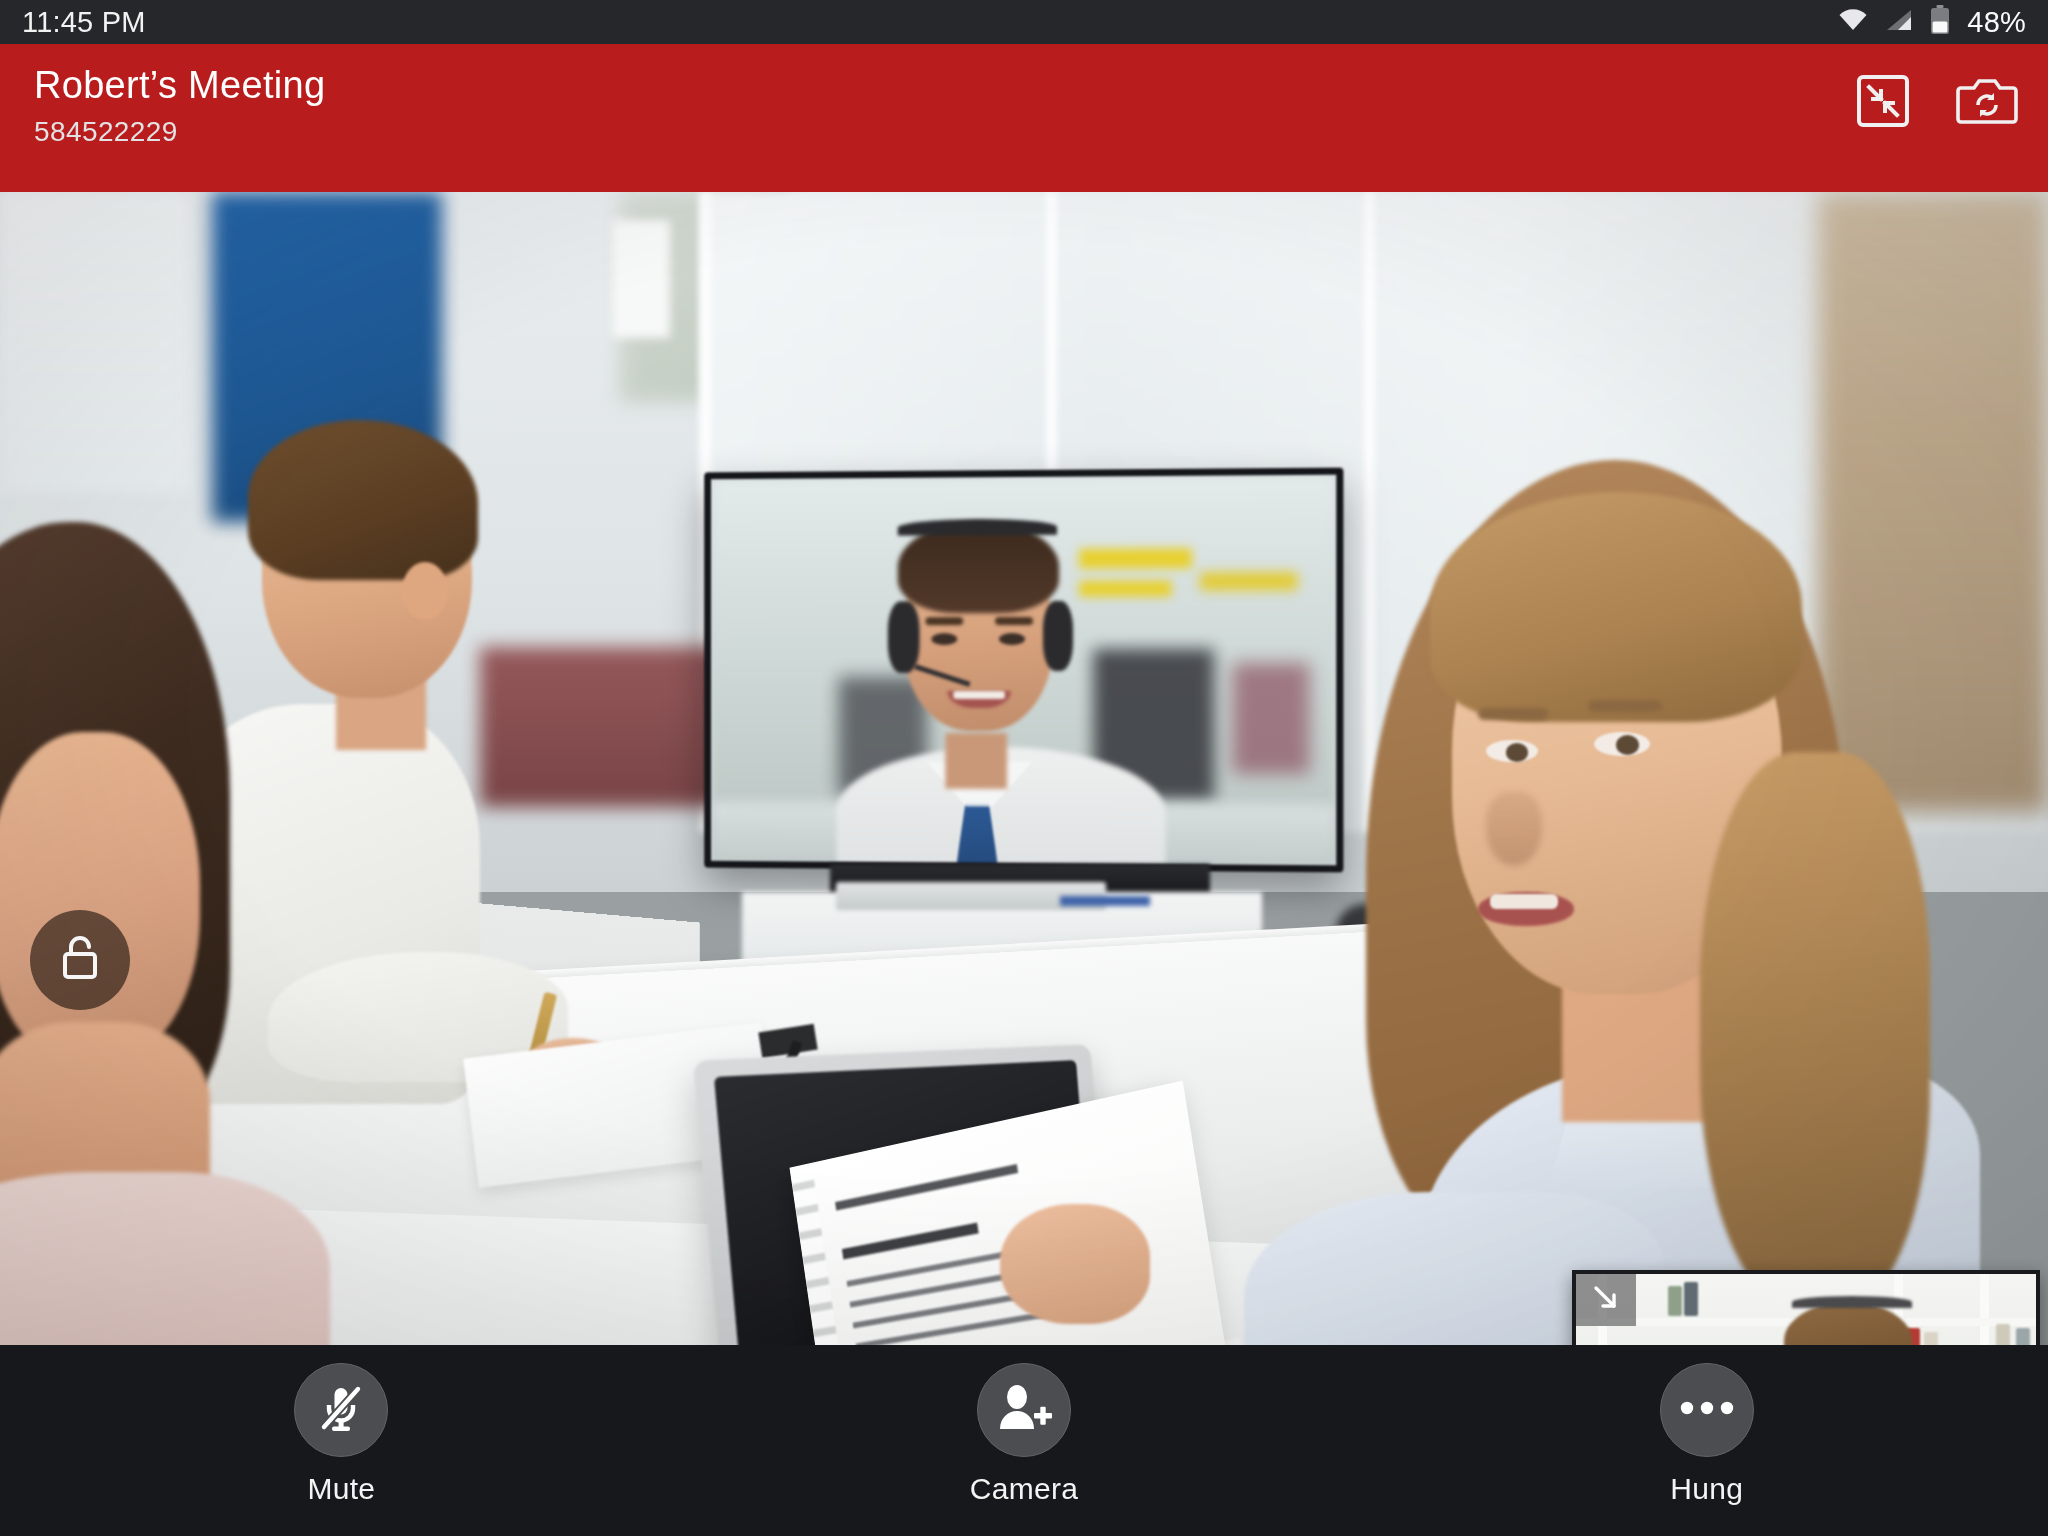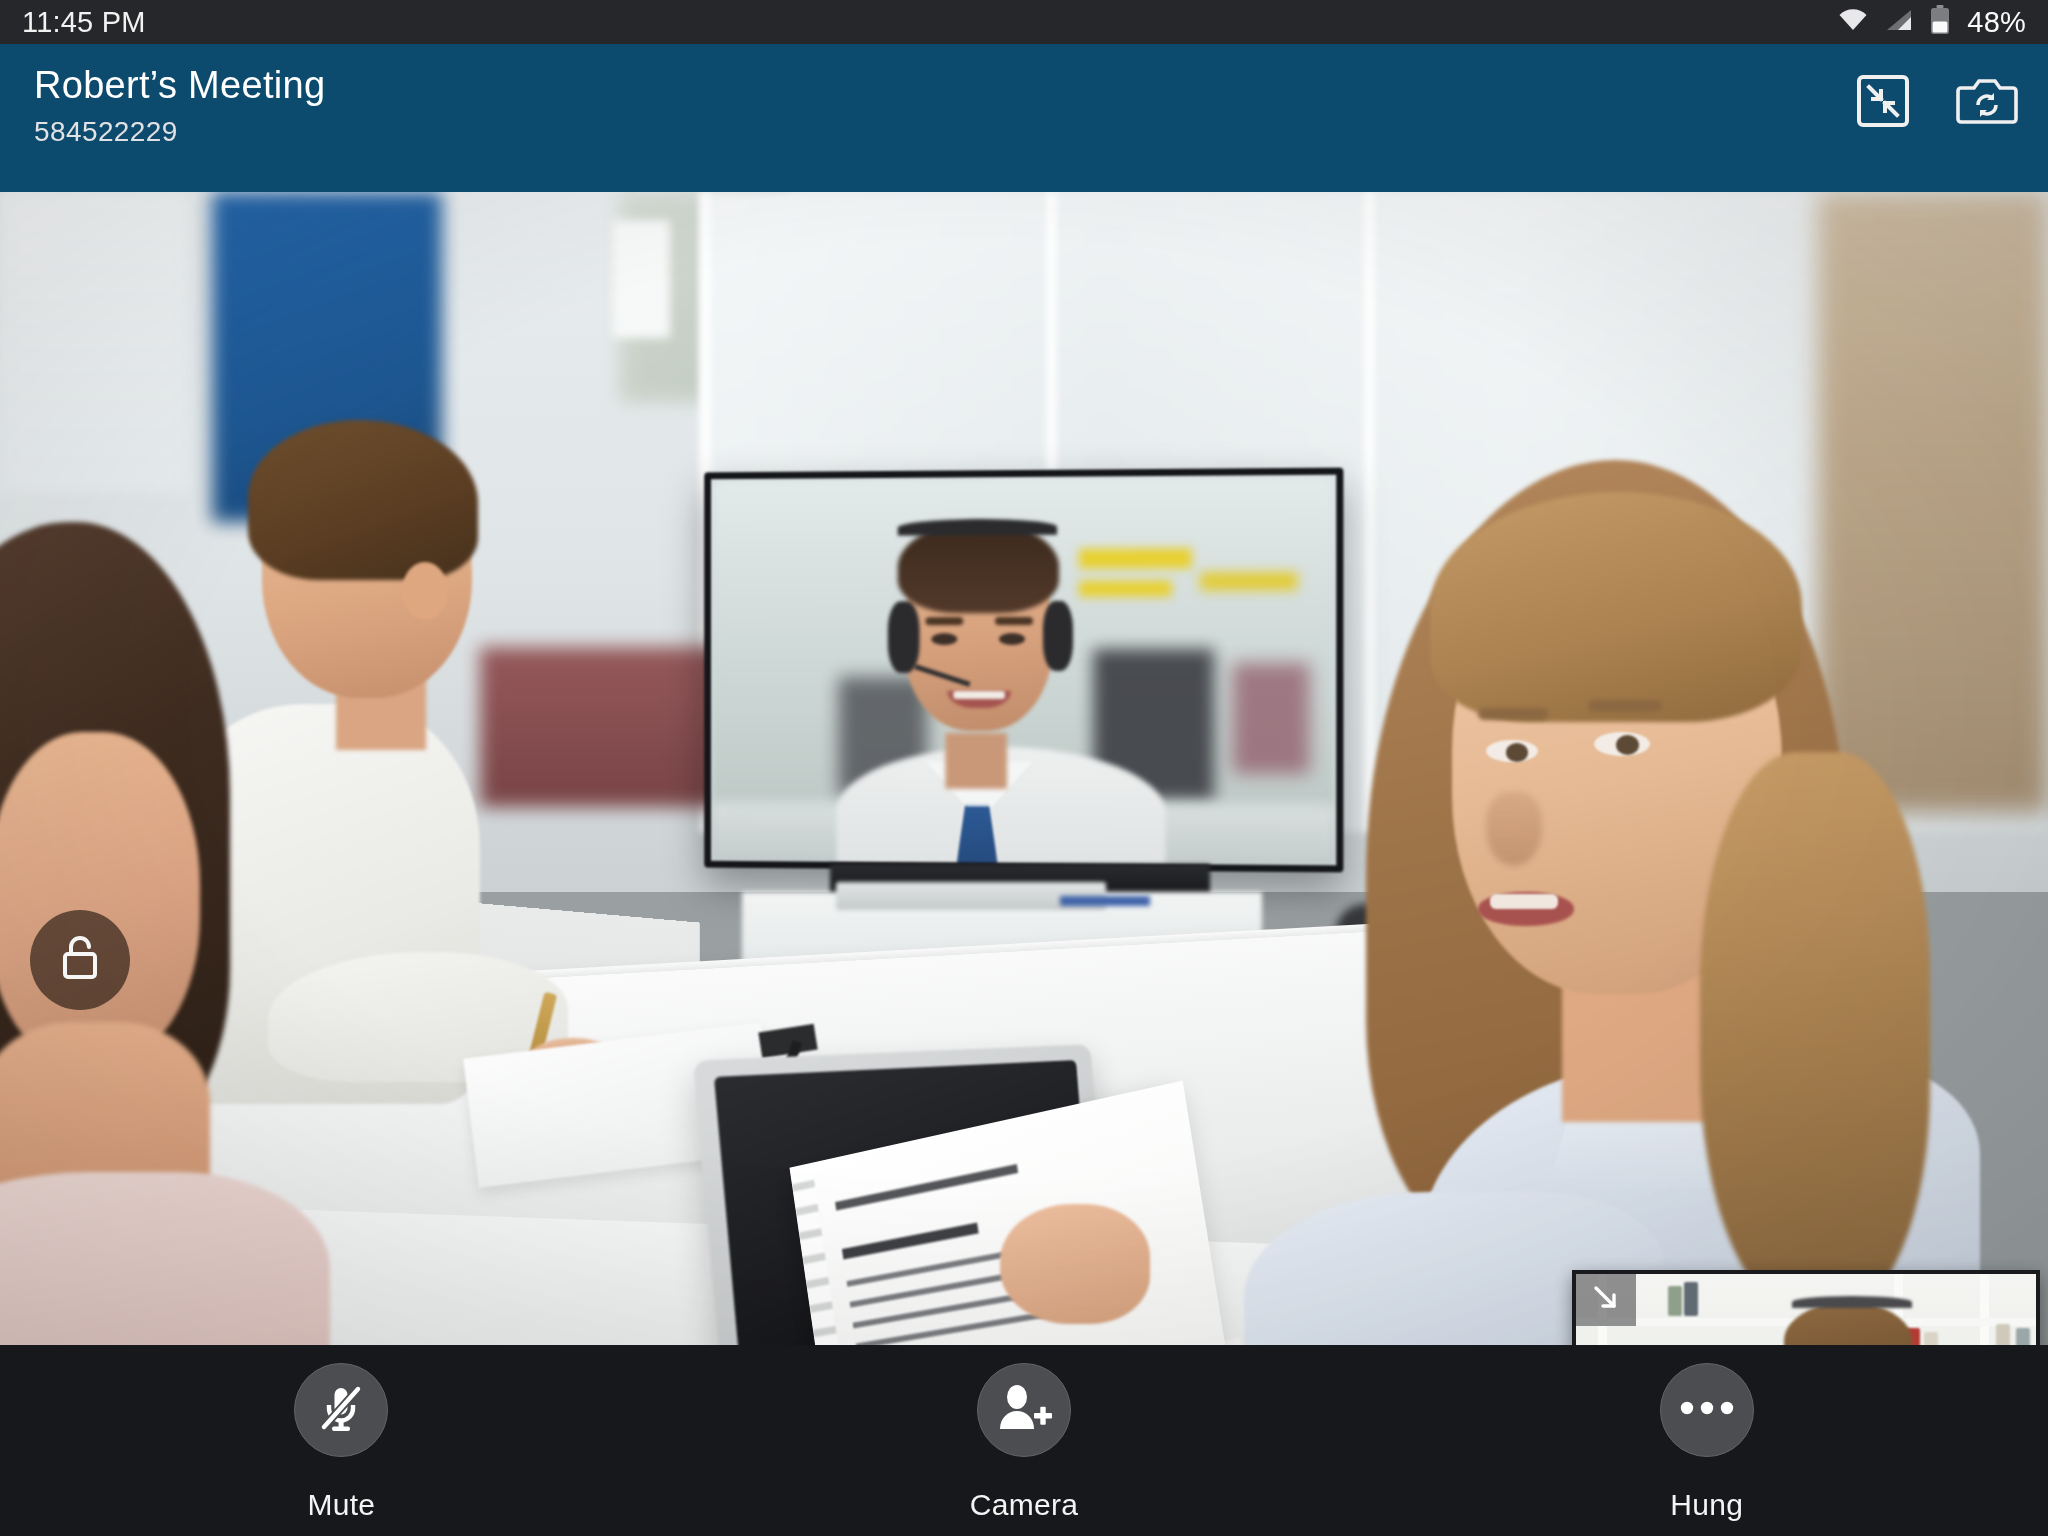--- a/index.html
+++ b/index.html
@@ -16,21 +16,21 @@
     position:absolute; left:0; top:0; width:2048px; height:44px;
     background:#26272b; color:#fff; display:flex; align-items:center;
   }
   .sb-time { font-size:29px; margin-left:22px; letter-spacing:.2px; color:#f2f2f2; }
   .sb-right { margin-left:auto; margin-right:22px; display:flex; align-items:center; gap:17px; }
   .sb-pct { font-size:29px; color:#fafafa; letter-spacing:.2px; }
 
   
   .header {
     position:absolute; left:0; top:44px; width:2048px; height:148px;
-    background:#0c4a6e;
+    background:#b91c1c;
   }
   .hd-title {
     position:absolute; left:34px; top:20px;
     font-size:38px; color:#ffffff; letter-spacing:.3px;
   }
   .hd-sub {
     position:absolute; left:34px; top:72px;
     font-size:28px; color:#e2e2e4; letter-spacing:.4px;
   }
   .hd-actions {
@@ -386,21 +386,21 @@
     cursor:pointer;
   }
 
   
   .toolbar {
     position:absolute; left:0; top:1345px; width:2048px; height:191px;
     background:#17181b; display:flex; align-items:flex-start;
   }
   .tb-item {
     flex:1; display:flex; flex-direction:column; align-items:center;
-    padding-top:18px; cursor:pointer;gap:16px;
+    padding-top:18px; cursor:pointer;
   }
   .tb-circle {
     width:94px; height:94px; border-radius:50%;
     background:#4c4d50; border:1px solid #626366;
     display:flex; align-items:center; justify-content:center;
   }
   .tb-circle.danger { background:#fa352c; border-color:#fa352c; }
   .tb-label { margin-top:15px; font-size:30px; color:#f4f4f5; letter-spacing:.3px; }
 </style>
 </head>

